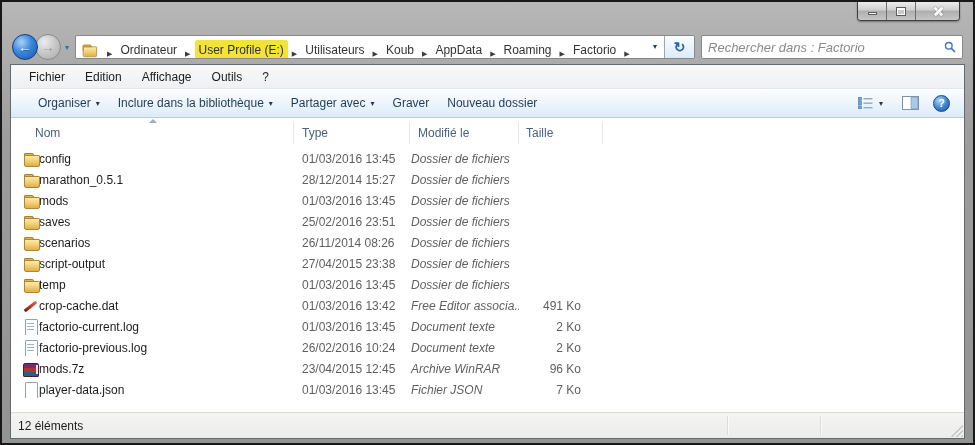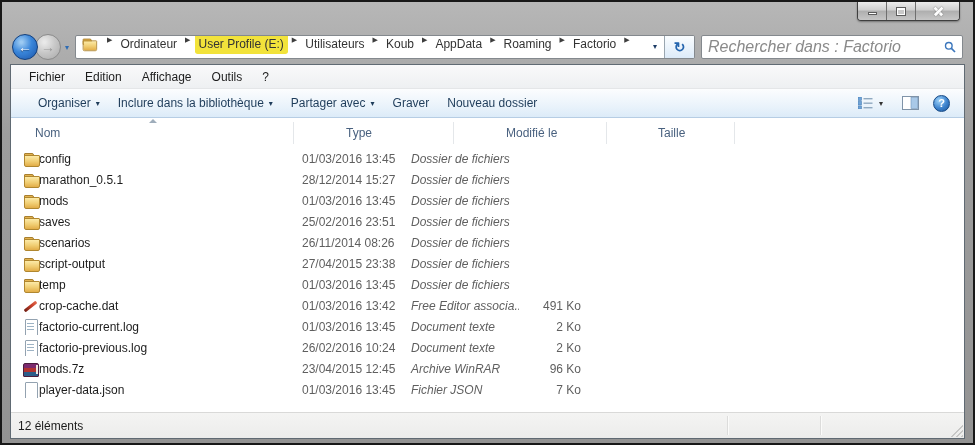--- a/index.html
+++ b/index.html
@@ -47,41 +47,41 @@
     border:1px solid #123f7d; color:#fff; text-shadow:0 1px 1px #123a6e; z-index:2;
   }
   .fwd{
     background:radial-gradient(circle at 35% 30%, #e9e9e9 5%, #c9c9c9 45%, #a8a8a8 100%);
     border:1px solid #8b8b8b; color:#9a9a9a; margin-left:-3px;
   }
   .nav-chevron{ font-size:8px; color:#2d6cb5; margin:0 6px 0 4px; }
 
   .addressbar{
     height:24px; width:620px; background:#fff; border:1px solid #84898e; border-radius:2px;
-    display:flex; align-items:flex-start; overflow:hidden;
+    display:flex; align-items:flex-end; overflow:hidden;
   }
   .crumb-folder{ margin:0 4px 0 5px; transform:scale(.9); }
   .crumb-sep{ font-size:7px; color:#3e3e3e; margin:0 6px; }
   .crumb{ color:#333; white-space:nowrap; cursor:default; padding:1px 2px; }
   .crumb[data-hl="true"]{ background:#f2e33b; box-shadow:0 0 0 2px #f2e33b; border-radius:1px; }
   .addr-spacer{ flex:1; }
   .addr-dd{ width:18px; text-align:center; font-size:8px; color:#1d3c66; align-self:stretch; line-height:22px; }
   .refresh-btn{
     width:30px; align-self:stretch; border-left:1px solid #9aa6b0;
     background:linear-gradient(180deg,#fafdff,#ddebf9); display:flex; align-items:center; justify-content:center;
     color:#2565ae; font-size:14px; font-weight:bold;
   }
 
   .searchbox{
     height:24px; flex:1; margin:0 10px 0 6px; background:#fff; border:1px solid #84898e; border-radius:2px;
     display:flex; align-items:center; padding:0 6px;
   }
   .searchbox input{
     flex:1; border:none; outline:none; font-family:"Liberation Sans",sans-serif;
-    font-size:16px; color:#333; background:transparent;
+    font-size:13px; color:#333; background:transparent;
   }
   .searchbox input::placeholder{ font-style:italic; color:#8a8a8a; }
 
   
   .client{
     position:absolute; left:8px; right:8px; top:62px; bottom:4px;
     border:1px solid #606a73; background:#fff; display:flex; flex-direction:column;
   }
 
   .menubar{ height:24px; background:linear-gradient(180deg,#f9f9fa,#eef0f2); display:flex; align-items:center; padding-left:8px; border-bottom:1px solid #e4e6e8; }
@@ -99,21 +99,21 @@
   .views-btn .dd{ font-size:8px; color:#333; }
   .preview-btn svg, .views-btn svg{ display:block; }
   .help-btn{
     width:17px; height:17px; border-radius:50%;
     background:radial-gradient(circle at 35% 30%, #8ec6f2 10%, #3c82cd 55%, #1c5495 100%);
     border:1px solid #164a86; color:#fff; font-weight:bold; font-size:11px;
     display:flex; align-items:center; justify-content:center;
   }
 
   
-  .colheaders{ height:30px; display:flex; align-items:center; position:relative; color:#49617f; flex:0 0 auto;gap:44px; }
+  .colheaders{ height:30px; display:flex; align-items:center; position:relative; color:#49617f; flex:0 0 auto; }
   .colheaders .hc{ height:22px; display:flex; align-items:center; border-right:1px solid #e4e7ea; cursor:default; }
   .hc-name{ width:283px; padding-left:24px; position:relative; }
   .hc-date{ width:109px; padding-left:8px; }
   .hc-type{ width:116px; padding-left:8px; }
   .hc-size{ width:84px; padding-left:7px; }
   .sort-arrow{
     position:absolute; left:138px; top:-3px; width:0; height:0;
     border-left:4px solid transparent; border-right:4px solid transparent; border-bottom:4px solid #9fadbb;
   }
 

